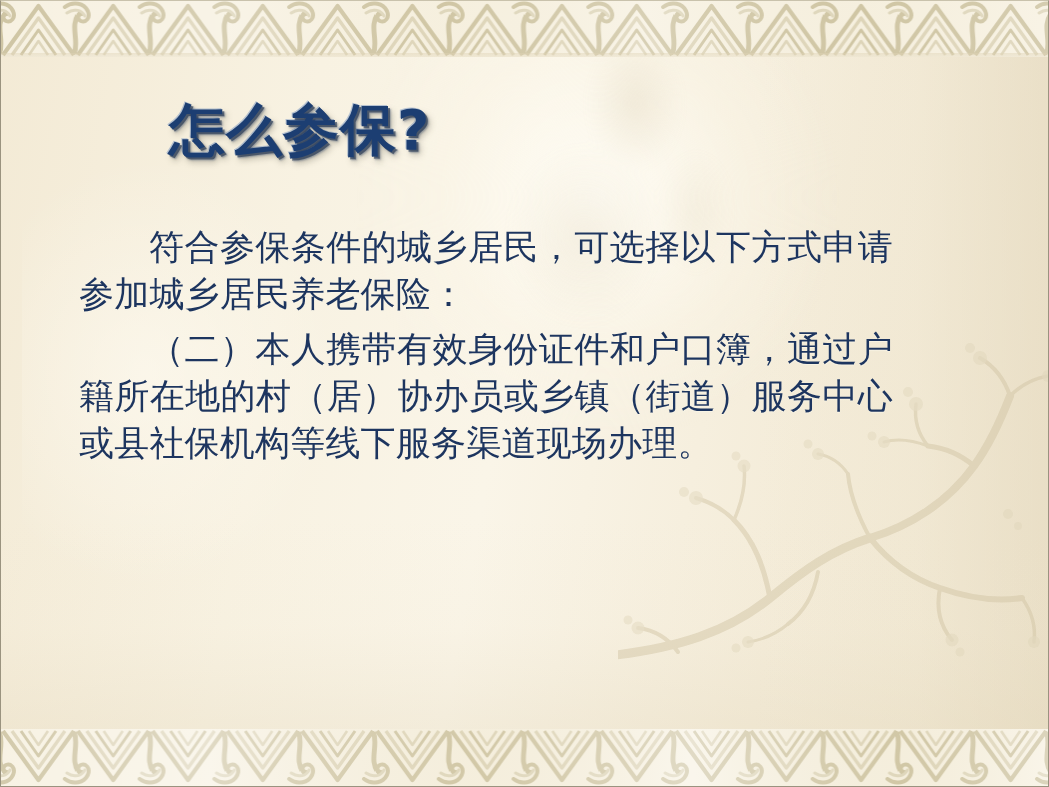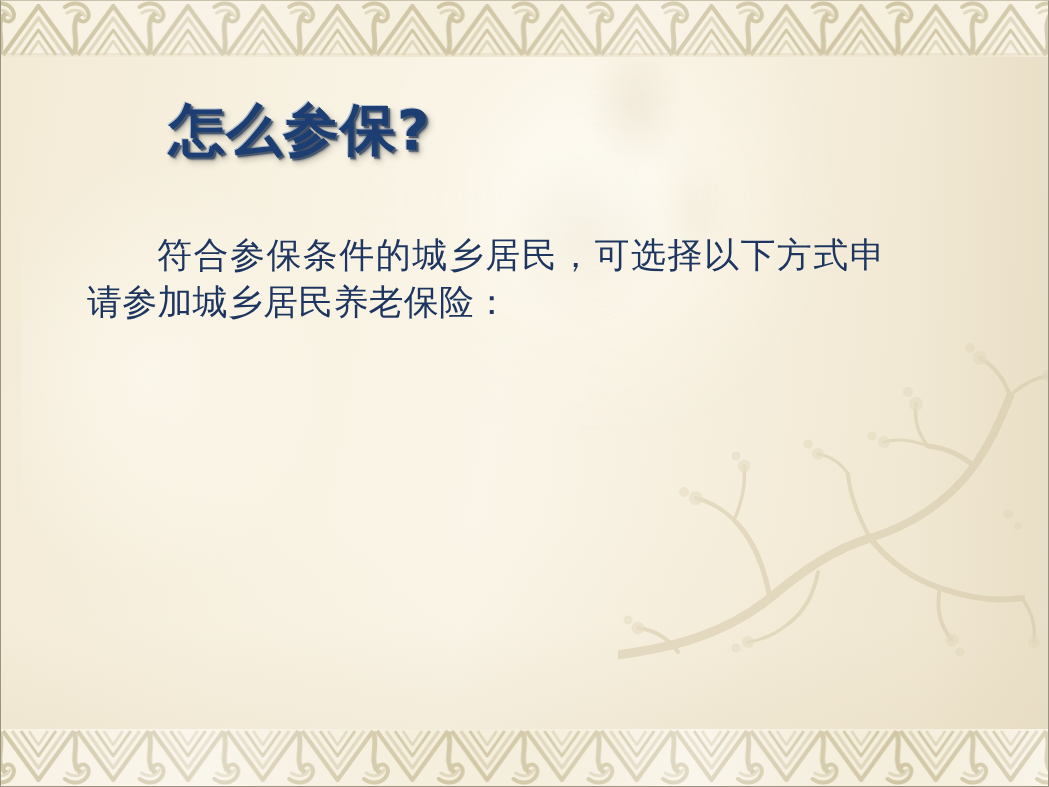--- a/index.html
+++ b/index.html
@@ -152,21 +152,21 @@
     width: 830px;
     color: #1d355f;
     font-family: "Liberation Serif", "DejaVu Serif", serif;
     font-size: 35px;
     line-height: 47px;
     letter-spacing: 0.2px;
     text-align: justify;
     text-justify: inter-character;
   }
   .body-para {
-    margin: 16px;
+    margin: 8px;
     text-indent: 2em;
     text-align: justify;
     text-justify: inter-character;
     text-shadow: 0 1px 1px rgba(250,246,232,0.75);
   }
 </style>
 </head>
 <body>
 
 <div id="slide">
@@ -314,16 +314,17 @@
       <rect x="0" y="0" width="1049" height="57" fill="url(#bandsheen2)"></rect>
     </svg>
   </div>
 
   <div id="content">
 
     <div class="slide-title">怎么参保?</div>
 
     <div class="body-block">
       <p class="body-para">符合参保条件的城乡居民，可选择以下方式申请参加城乡居民养老保险：</p>
+      <p class="body-para">（二）本人携带有效身份证件和户口簿，通过户籍所在地的村（居）协办员或乡镇（街道）服务中心或县社保机构等线下服务渠道现场办理。</p>
     </div>
 
   </div>
 </div>
 
 </body></html>

